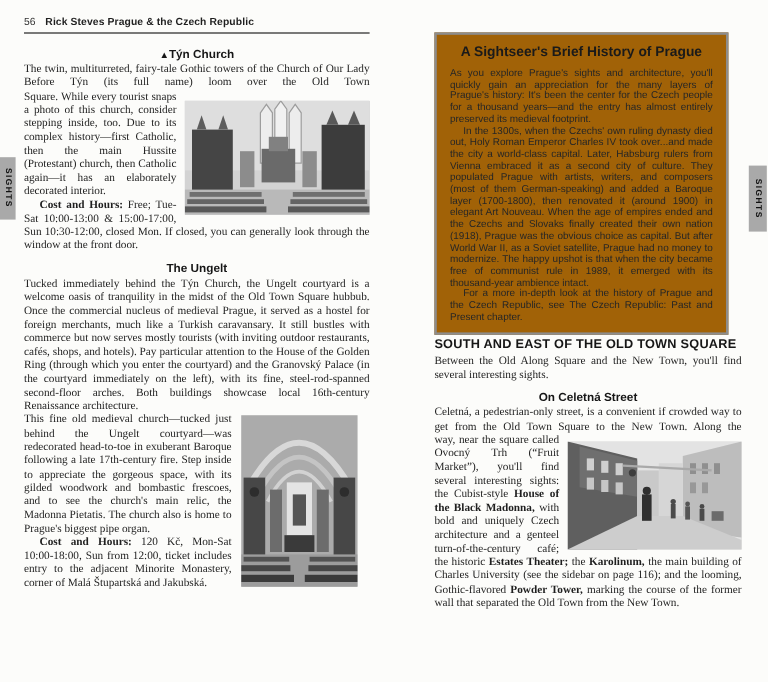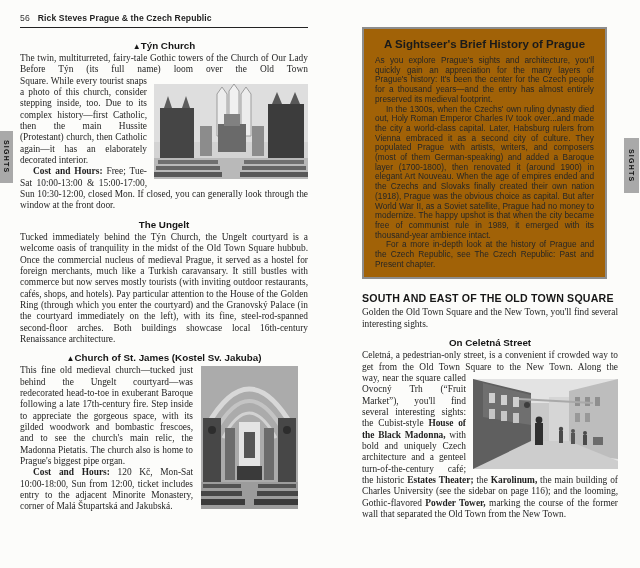--- a/index.html
+++ b/index.html
@@ -4,21 +4,21 @@
 <style>
   html,body{margin:0;padding:0;width:640px;height:568px;overflow:hidden;}
   body{background:#fcfcfa;position:relative;font-family:"Liberation Serif",serif;color:#1f1f1f;}
   .page{position:absolute;top:13px;}
   .page-left{left:20px;width:288px;}
   .page-right{left:362px;width:256px;}
   .running-head{display:flex;gap:8px;align-items:baseline;font-family:"Liberation Sans",sans-serif;
     font-size:8.6px;font-weight:bold;letter-spacing:.1px;padding-bottom:4px;border-bottom:1.5px solid #232323;}
   .running-head.right{justify-content:flex-end;}
   .pgnum{font-weight:normal;color:#333;}
-  h2.big{font-family:"Liberation Sans",sans-serif;font-size:10.6px;font-weight:bold;letter-spacing:.2px;margin:13px 0 3px;color:#161616;}
+  h2.big{font-family:"Liberation Sans",sans-serif;font-size:10.6px;font-weight:bold;letter-spacing:.2px;margin:2px 0 3px;color:#161616;}
   h3.sub{font-family:"Liberation Sans",sans-serif;font-size:9.8px;font-weight:bold;margin:7px 0 2px;color:#161616;text-align:center;}
   h3.sub .tri{font-size:8px;}
   p.body{font-size:9.4px;line-height:11.35px;text-align:justify;margin:0;}
   p.justlast{text-align-last:justify;}
   p.indent{text-indent:13px;}
   .sec::after{content:"";display:block;clear:both;}
   .photo{float:right;background:#cfcfcf;}
   .photo svg{display:block;}
   .photo1{width:154px;height:95px;margin:8px 0 5px 7px;}
   .photo2{width:97px;height:143px;margin:1px 10px 4px 8px;}
@@ -73,21 +73,20 @@
         </span><span>Square. While every tourist snaps a photo of this church, consider stepping inside, too. Due to its complex history—first Catholic, then the main Hussite (Protestant) church, then Catholic again—it has an elaborately decorated interior.</span></p>
     <p class="body indent"><span style="font-weight: bold;">Cost and Hours:</span><span> Free; Tue-Sat 10:00-13:00 &amp; 15:00-17:00, Sun 10:30-12:00, closed Mon. If closed, you can generally look through the window at the front door.</span></p>
   </div>
 
   <div class="sec">
     <h3 class="sub">The Ungelt</h3>
     <p class="body">Tucked immediately behind the Týn Church, the Ungelt courtyard is a welcome oasis of tranquility in the midst of the Old Town Square hubbub. Once the commercial nucleus of medieval Prague, it served as a hostel for foreign merchants, much like a Turkish caravansary. It still bustles with commerce but now serves mostly tourists (with inviting outdoor restaurants, cafés, shops, and hotels). Pay particular attention to the House of the Golden Ring (through which you enter the courtyard) and the Granovský Palace (in the courtyard immediately on the left), with its fine, steel-rod-spanned second-floor arches. Both buildings showcase local 16th-century Renaissance architecture.</p>
   </div>
 
   <div class="sec">
-    <h3 class="sub"><span class="tri">▲</span><span>Church of St. James (Kostel Sv. Jakuba)</span></h3>
     <p class="body"><span class="photo photo2" aria-label="st-james-church-interior-photo">
           <svg width="97" height="143" viewBox="0 0 97 143" xmlns="http://www.w3.org/2000/svg">
         <rect width="97" height="143" fill="#ababab"></rect>
         <path d="M6 60 Q48 -14 91 60" fill="none" stroke="#d8d8d8" stroke-width="5"></path>
         <path d="M14 66 Q48 4 83 66" fill="none" stroke="#c4c4c4" stroke-width="4"></path>
         <path d="M22 72 Q48 22 75 72" fill="none" stroke="#d2d2d2" stroke-width="3"></path>
         <rect x="2" y="52" width="18" height="72" fill="#474747"></rect>
         <rect x="77" y="52" width="18" height="72" fill="#474747"></rect>
         <circle cx="11" cy="64" r="4" fill="#2d2d2d"></circle>
             <circle cx="86" cy="64" r="4" fill="#2d2d2d"></circle>
@@ -113,21 +112,21 @@
 
   <div class="box">
     <div class="box-title">A Sightseer's Brief History of Prague</div>
     <p>As you explore Prague's sights and architecture, you'll quickly gain an appreciation for the many layers of Prague's history: It's been the center for the Czech people for a thousand years—and the entry has almost entirely preserved its medieval footprint.</p>
     <p>In the 1300s, when the Czechs' own ruling dynasty died out, Holy Roman Emperor Charles IV took over...and made the city a world-class capital. Later, Habsburg rulers from Vienna embraced it as a second city of culture. They populated Prague with artists, writers, and composers (most of them German-speaking) and added a Baroque layer (1700-1800), then renovated it (around 1900) in elegant Art Nouveau. When the age of empires ended and the Czechs and Slovaks finally created their own nation (1918), Prague was the obvious choice as capital. But after World War II, as a Soviet satellite, Prague had no money to modernize. The happy upshot is that when the city became free of communist rule in 1989, it emerged with its thousand-year ambience intact.</p>
     <p>For a more in-depth look at the history of Prague and the Czech Republic, see The Czech Republic: Past and Present chapter.</p>
   </div>
 
   <div class="sec">
     <h2 class="big">SOUTH AND EAST OF THE OLD TOWN SQUARE</h2>
-    <p class="body">Golden the Old Town Square and the New Town, you'll find several interesting sights.</p>
+    <p class="body">Between the Old Along Square and the New Town, you'll find several interesting sights.</p>
   </div>
 
   <div class="sec">
     <h3 class="sub">On Celetná Street</h3>
     <p class="body justlast">Celetná, a pedestrian-only street, is a convenient if crowded way to get from the Old Town Square to the New Town. Along the</p>
     <p class="body"><span class="photo photo3" aria-label="celetna-street-photo">
           <svg width="145" height="90" viewBox="0 0 145 90" xmlns="http://www.w3.org/2000/svg">
         <rect width="145" height="90" fill="#e3e3e3"></rect>
         <polygon points="0,0 58,14 58,90 0,90" fill="#5f5f5f"></polygon>
         <polygon points="10,4 58,16 58,46 10,38" fill="#6f6f6f"></polygon>

